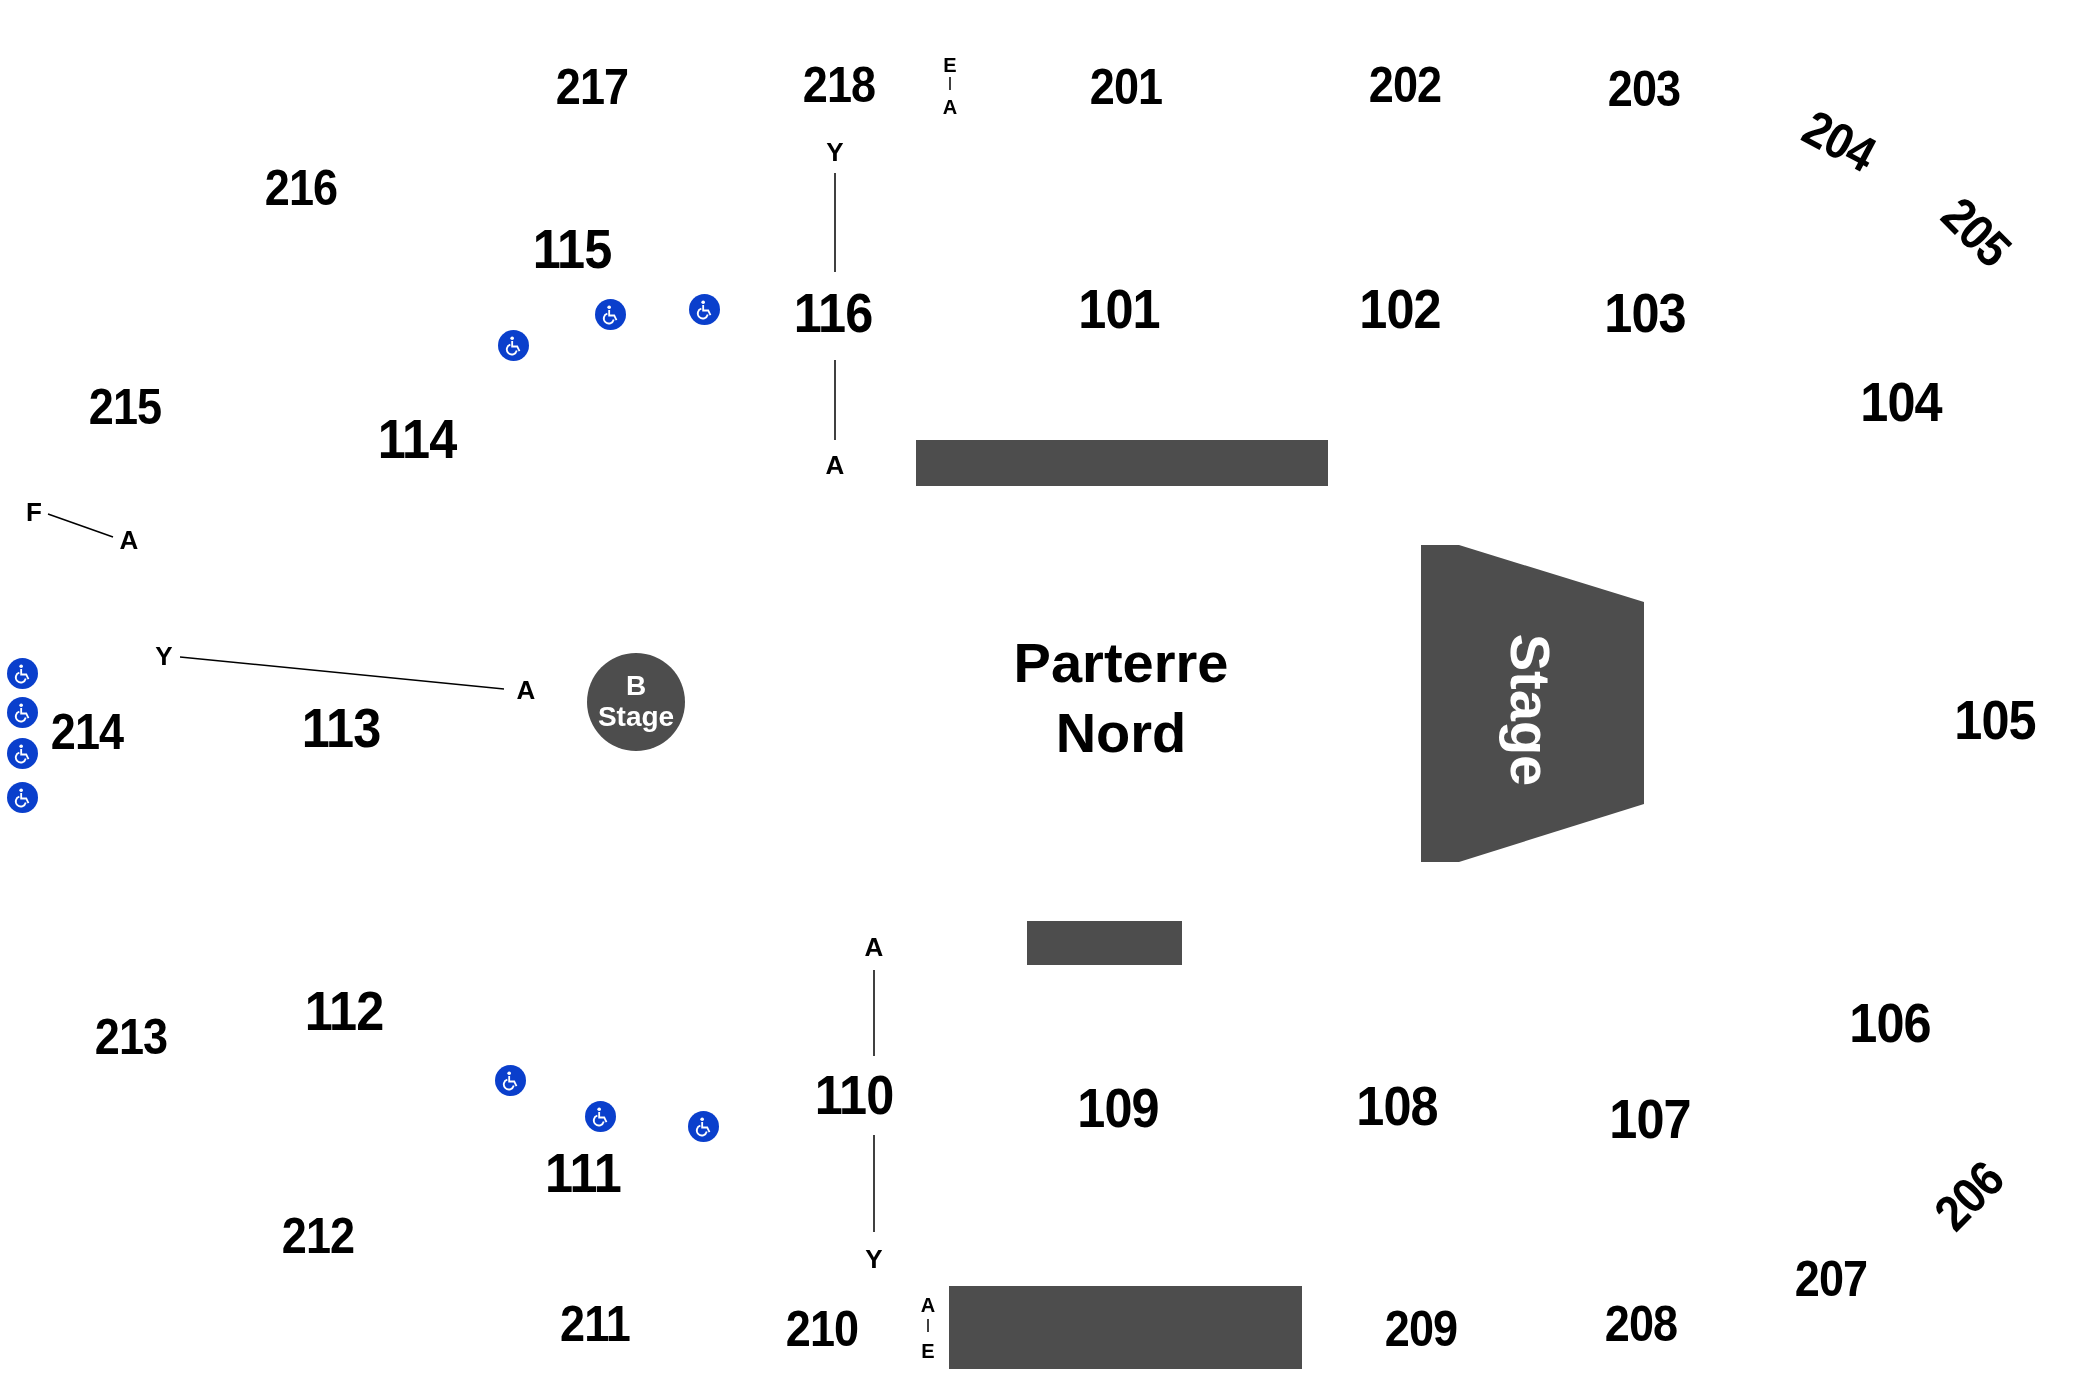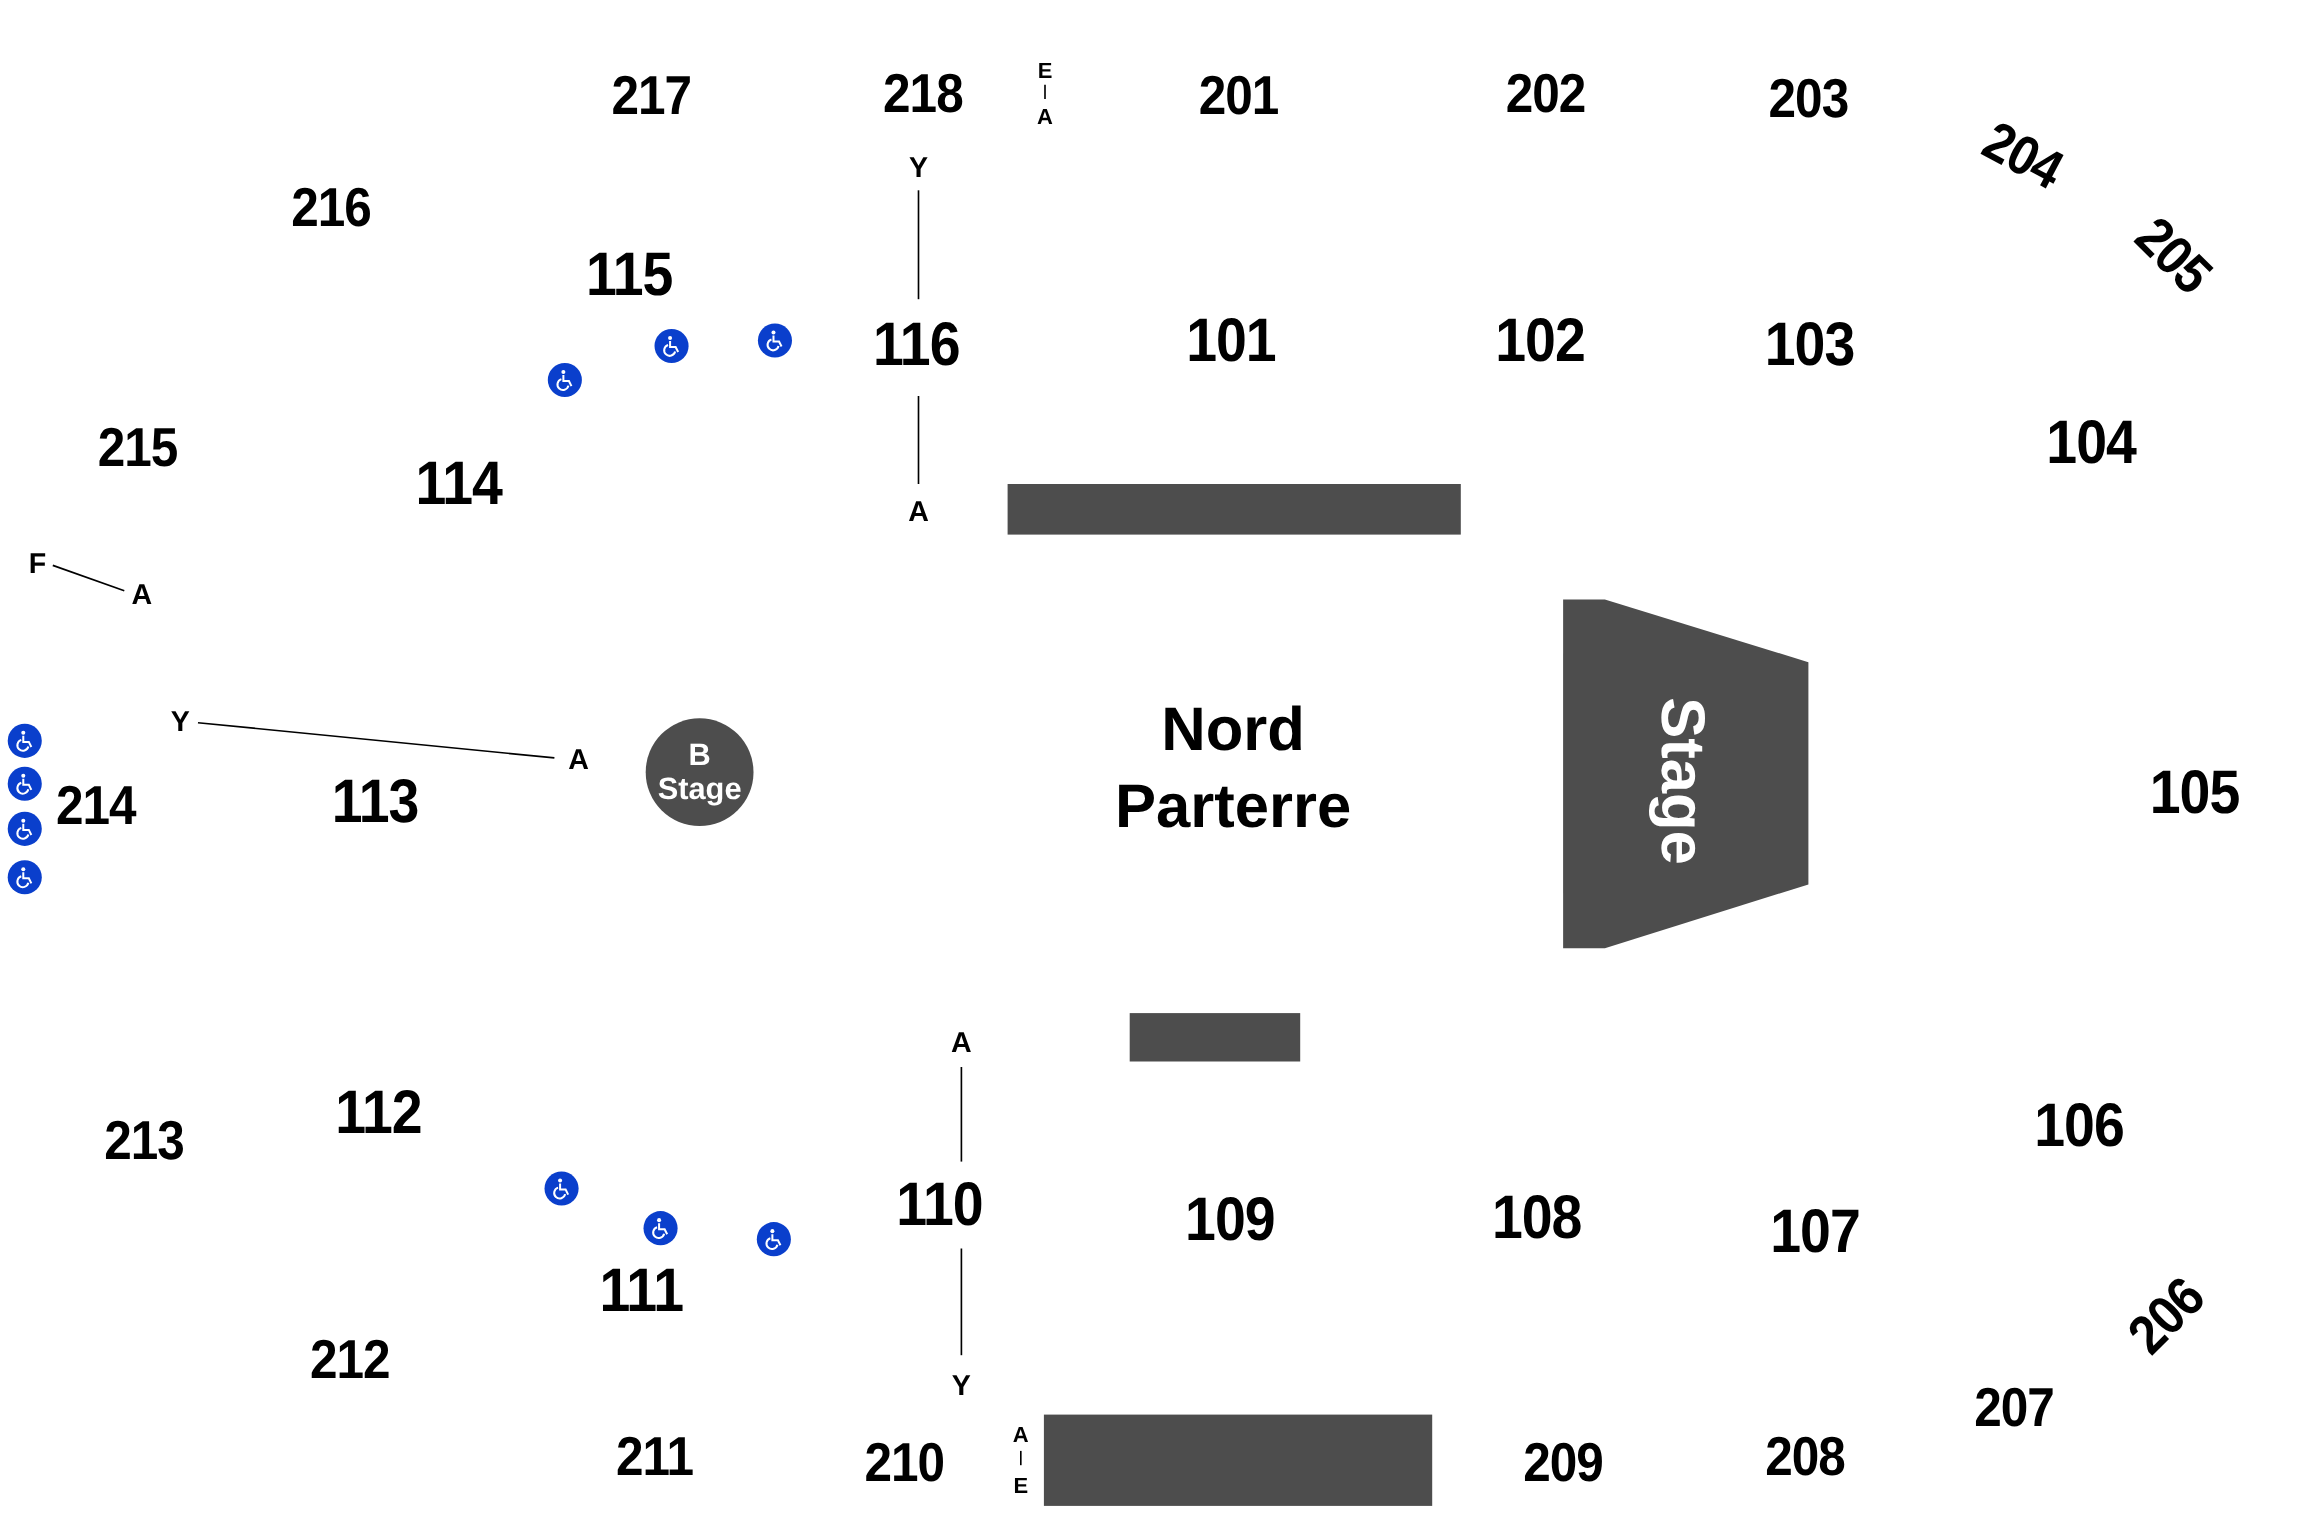--- a/index.html
+++ b/index.html
@@ -48,22 +48,22 @@
 
   <div class="block" style="left:916px;top:440px;width:412px;height:46px"></div>
   <div class="block" style="left:1027px;top:921px;width:155px;height:44px"></div>
   <div class="block" style="left:949px;top:1286px;width:353px;height:83px"></div>
 
   <div class="bstage">
     <span>B</span>
     <span>Stage</span>
   </div>
   <div class="parterre">
+    <div>Parterre</div>
     <div>Nord</div>
-    <div>Parterre</div>
   </div>
   <div class="stage-label">Stage</div>
 
   <div class="sec lower" style="left:1119px;top:309px">101</div>
   <div class="sec lower" style="left:1400px;top:309px">102</div>
   <div class="sec lower" style="left:1645px;top:313px">103</div>
   <div class="sec lower" style="left:1901px;top:402px">104</div>
   <div class="sec lower" style="left:1995px;top:720px">105</div>
   <div class="sec lower" style="left:1890px;top:1023px">106</div>
   <div class="sec lower" style="left:1650px;top:1119px">107</div>

